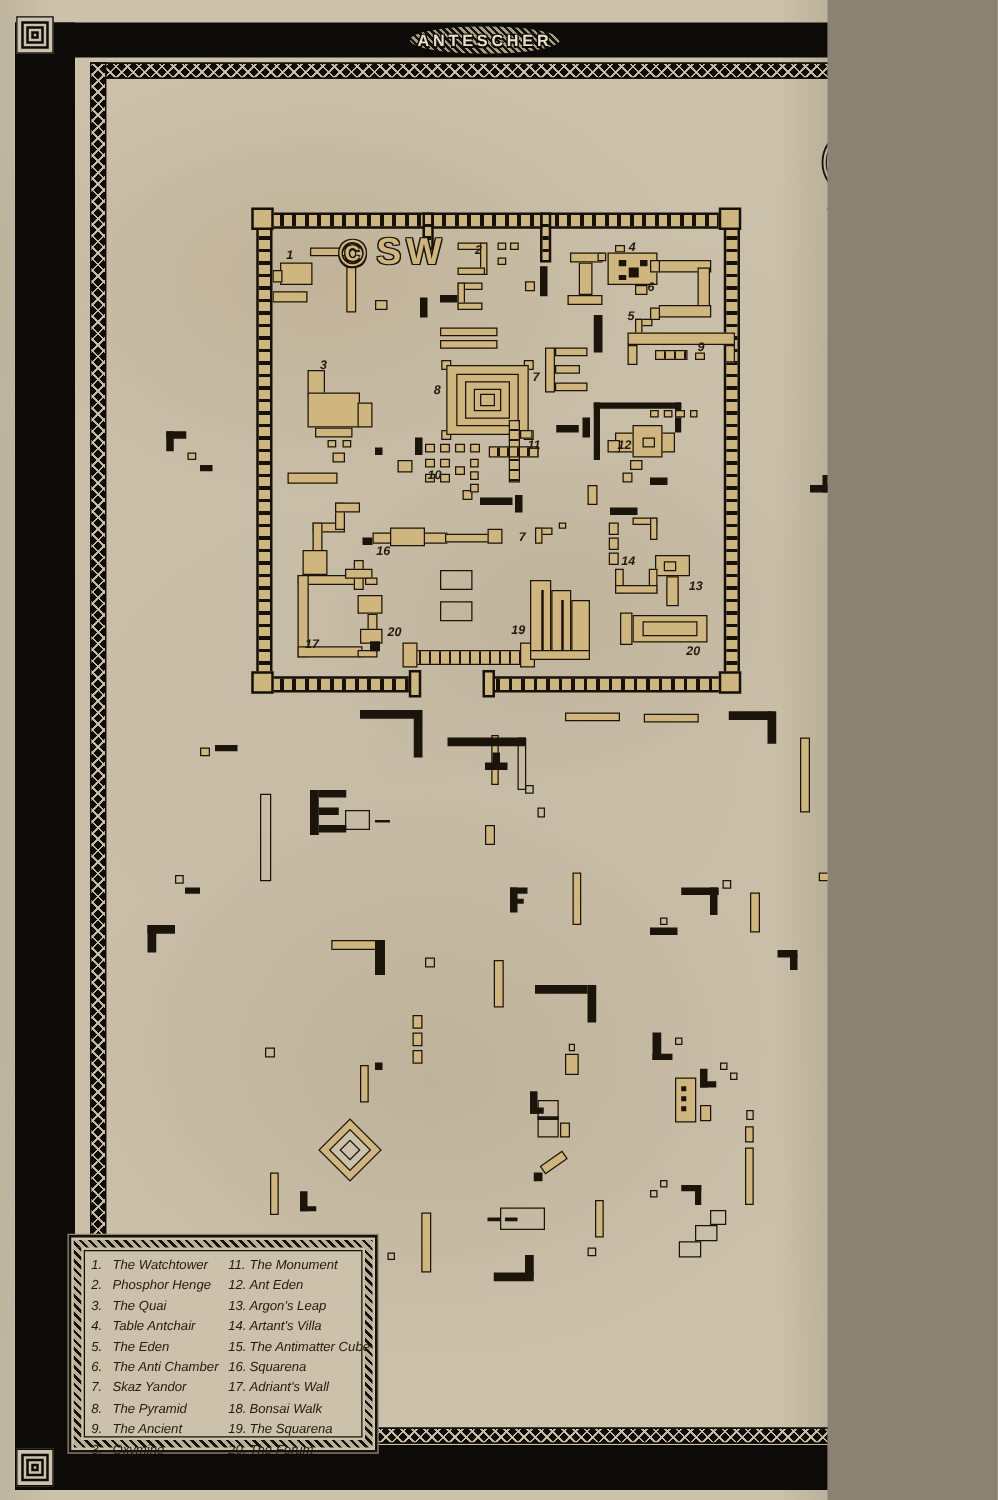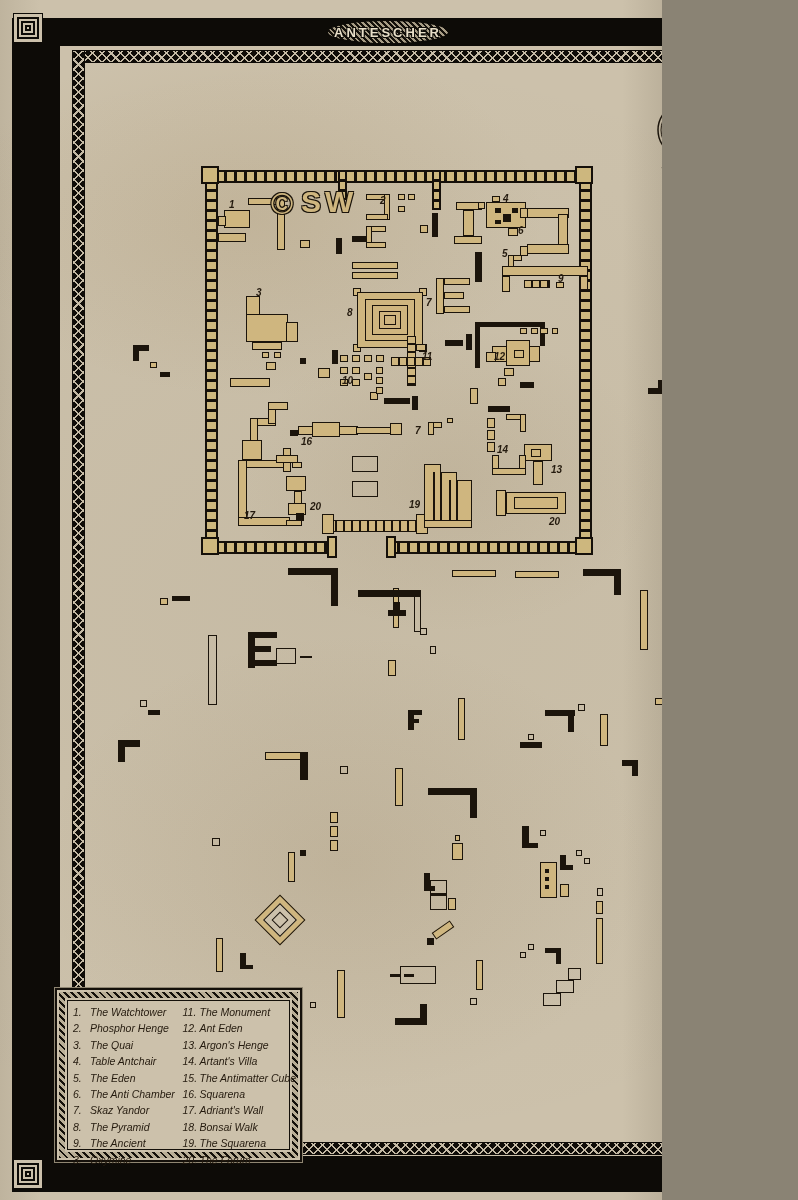--- a/index.html
+++ b/index.html
@@ -407,21 +407,21 @@
           <div class="leg-item"><span class="n">5.</span><span>The Eden</span></div>
           <div class="leg-item"><span class="n">6.</span><span>The Anti Chamber</span></div>
           <div class="leg-item"><span class="n">7.</span><span>Skaz Yandor</span></div>
           <div class="leg-item"><span class="n">8.</span><span>The Pyramid</span></div>
           <div class="leg-item"><span class="n">9.</span><span>The Ancient</span></div>
           <div class="leg-item"><span class="n">3.</span><span>Oxymine</span></div>
         </div>
       <div class="legcol" id="leg-col2">
           <div class="leg-item"><span class="n">11.</span><span>The Monument</span></div>
           <div class="leg-item"><span class="n">12.</span><span>Ant Eden</span></div>
-          <div class="leg-item"><span class="n">13.</span><span>Argon's Henge</span></div>
+          <div class="leg-item"><span class="n">13.</span><span>Argon's Leap</span></div>
           <div class="leg-item"><span class="n">14.</span><span>Artant's Villa</span></div>
           <div class="leg-item"><span class="n">15.</span><span>The Antimatter Cube</span></div>
           <div class="leg-item"><span class="n">16.</span><span>Squarena</span></div>
           <div class="leg-item"><span class="n">17.</span><span>Adriant's Wall</span></div>
           <div class="leg-item"><span class="n">18.</span><span>Bonsai Walk</span></div>
           <div class="leg-item"><span class="n">19.</span><span>The Squarena</span></div>
           <div class="leg-item"><span class="n">20.</span><span>The Forum</span></div>
         </div>
     </div>
   </div>

